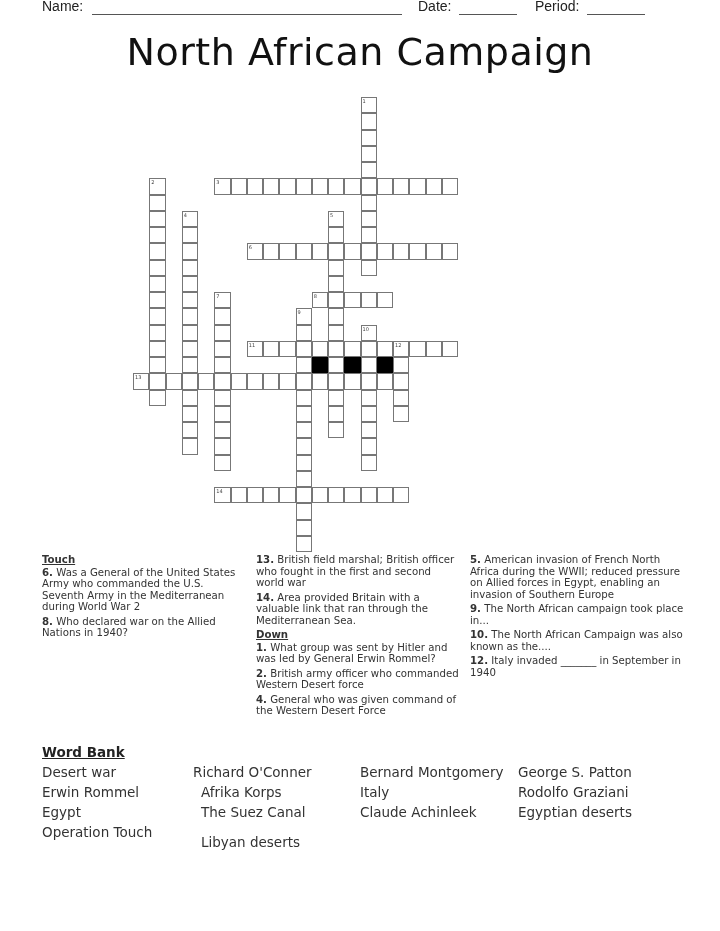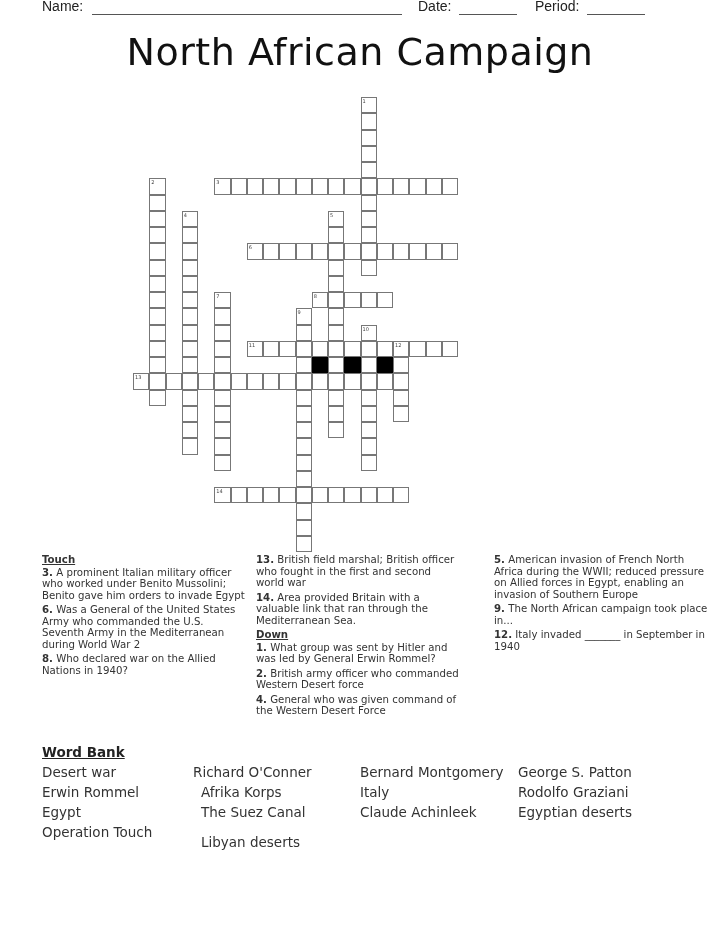--- a/index.html
+++ b/index.html
@@ -11,21 +11,21 @@
   .grid { position:absolute; left:133px; top:97px; }
   .cell { position:absolute; width:16.25px; height:16.25px; box-sizing:border-box; border:1.3px solid #777; background:#fff; }
   .cell.black { background:#000; border-color:#000; }
   .cell .num { position:absolute; top:0px; left:1px; font-family:"DejaVu Sans", sans-serif; font-size:5px; color:#444; line-height:6px; }
   .clues { position:absolute; top:554px; font-family:"DejaVu Sans", sans-serif; font-size:10.2px; line-height:11.5px; color:#333; }
   .clues .hd { font-weight:bold; text-decoration:underline; margin-bottom:1px; }
   .clue { margin-bottom:3px; }
   .clue .n { font-weight:bold; }
   .col1 { left:42px; width:205px; }
   .col2 { left:256px; width:205px; }
-  .col3 { left:470px; width:215px;margin-left:24px; }
+  .col3 { left:470px; width:215px; }
   .wb-title { position:absolute; left:42px; top:744px; font-family:"DejaVu Sans", sans-serif; font-size:13.5px; font-weight:bold; text-decoration:underline; color:#222; }
   .wb { position:absolute; left:42px; top:764px; font-family:"DejaVu Sans", sans-serif; font-size:13.5px; color:#333; }
   .wb-item { position:absolute; white-space:nowrap; }
 </style>
 </head>
 <body>
 
 <div class="header">
   <span class="lbl" style="left:42px">Name:</span>
   <div class="line" style="left:92px;width:310px"></div>
@@ -219,37 +219,37 @@
     <div class="cell" style="left: 227.5px; top: 390px;"></div>
     <div class="cell" style="left: 243.75px; top: 390px;"></div>
     <div class="cell" style="left: 260px; top: 390px;"></div>
     <div class="cell black" style="left: 178.75px; top: 260px;"></div>
     <div class="cell black" style="left: 211.25px; top: 260px;"></div>
     <div class="cell black" style="left: 243.75px; top: 260px;"></div>
   </div>
 
 <div class="clues col1">
   <div class="hd">Touch</div>
-  <div class="clue"><span class="n">3.</span> <span>A prominent Italian military officer who worked under Benito Mussolini; Benito gave him orders to invade Egypt</span></div>
   <div class="clue"><span class="n">6.</span> <span>Was a General of the United States Army who commanded the U.S. Seventh Army in the Mediterranean during World War 2</span></div>
   <div class="clue"><span class="n">8.</span> <span>Who declared war on the Allied Nations in 1940?</span></div>
 </div>
 
 <div class="clues col2">
   <div class="clue"><span class="n">13.</span> <span>British field marshal; British officer who fought in the first and second world war</span></div>
   <div class="clue"><span class="n">14.</span> <span>Area provided Britain with a valuable link that ran through the Mediterranean Sea.</span></div>
   <div class="hd">Down</div>
   <div class="clue"><span class="n">1.</span> <span>What group was sent by Hitler and was led by General Erwin Rommel?</span></div>
   <div class="clue"><span class="n">2.</span> <span>British army officer who commanded Western Desert force</span></div>
   <div class="clue"><span class="n">4.</span> <span>General who was given command of the Western Desert Force</span></div>
 </div>
 
 <div class="clues col3">
   <div class="clue"><span class="n">5.</span> <span>American invasion of French North Africa during the WWII; reduced pressure on Allied forces in Egypt, enabling an invasion of Southern Europe</span></div>
   <div class="clue"><span class="n">9.</span> <span>The North African campaign took place in...</span></div>
+  <div class="clue"><span class="n">10.</span> <span>The North African Campaign was also known as the....</span></div>
   <div class="clue"><span class="n">12.</span> <span>Italy invaded _______ in September in 1940</span></div>
 </div>
 
 <div class="wb-title">Word Bank</div>
 <div class="wb">
   <span class="wb-item" style="left:0;top:0">Desert war</span>
   <span class="wb-item" style="left:0;top:20px">Erwin Rommel</span>
   <span class="wb-item" style="left:0;top:40px">Egypt</span>
   <span class="wb-item" style="left:0;top:60px">Operation Touch</span>
   <span class="wb-item" style="left:151px;top:0">Richard O'Conner</span>

